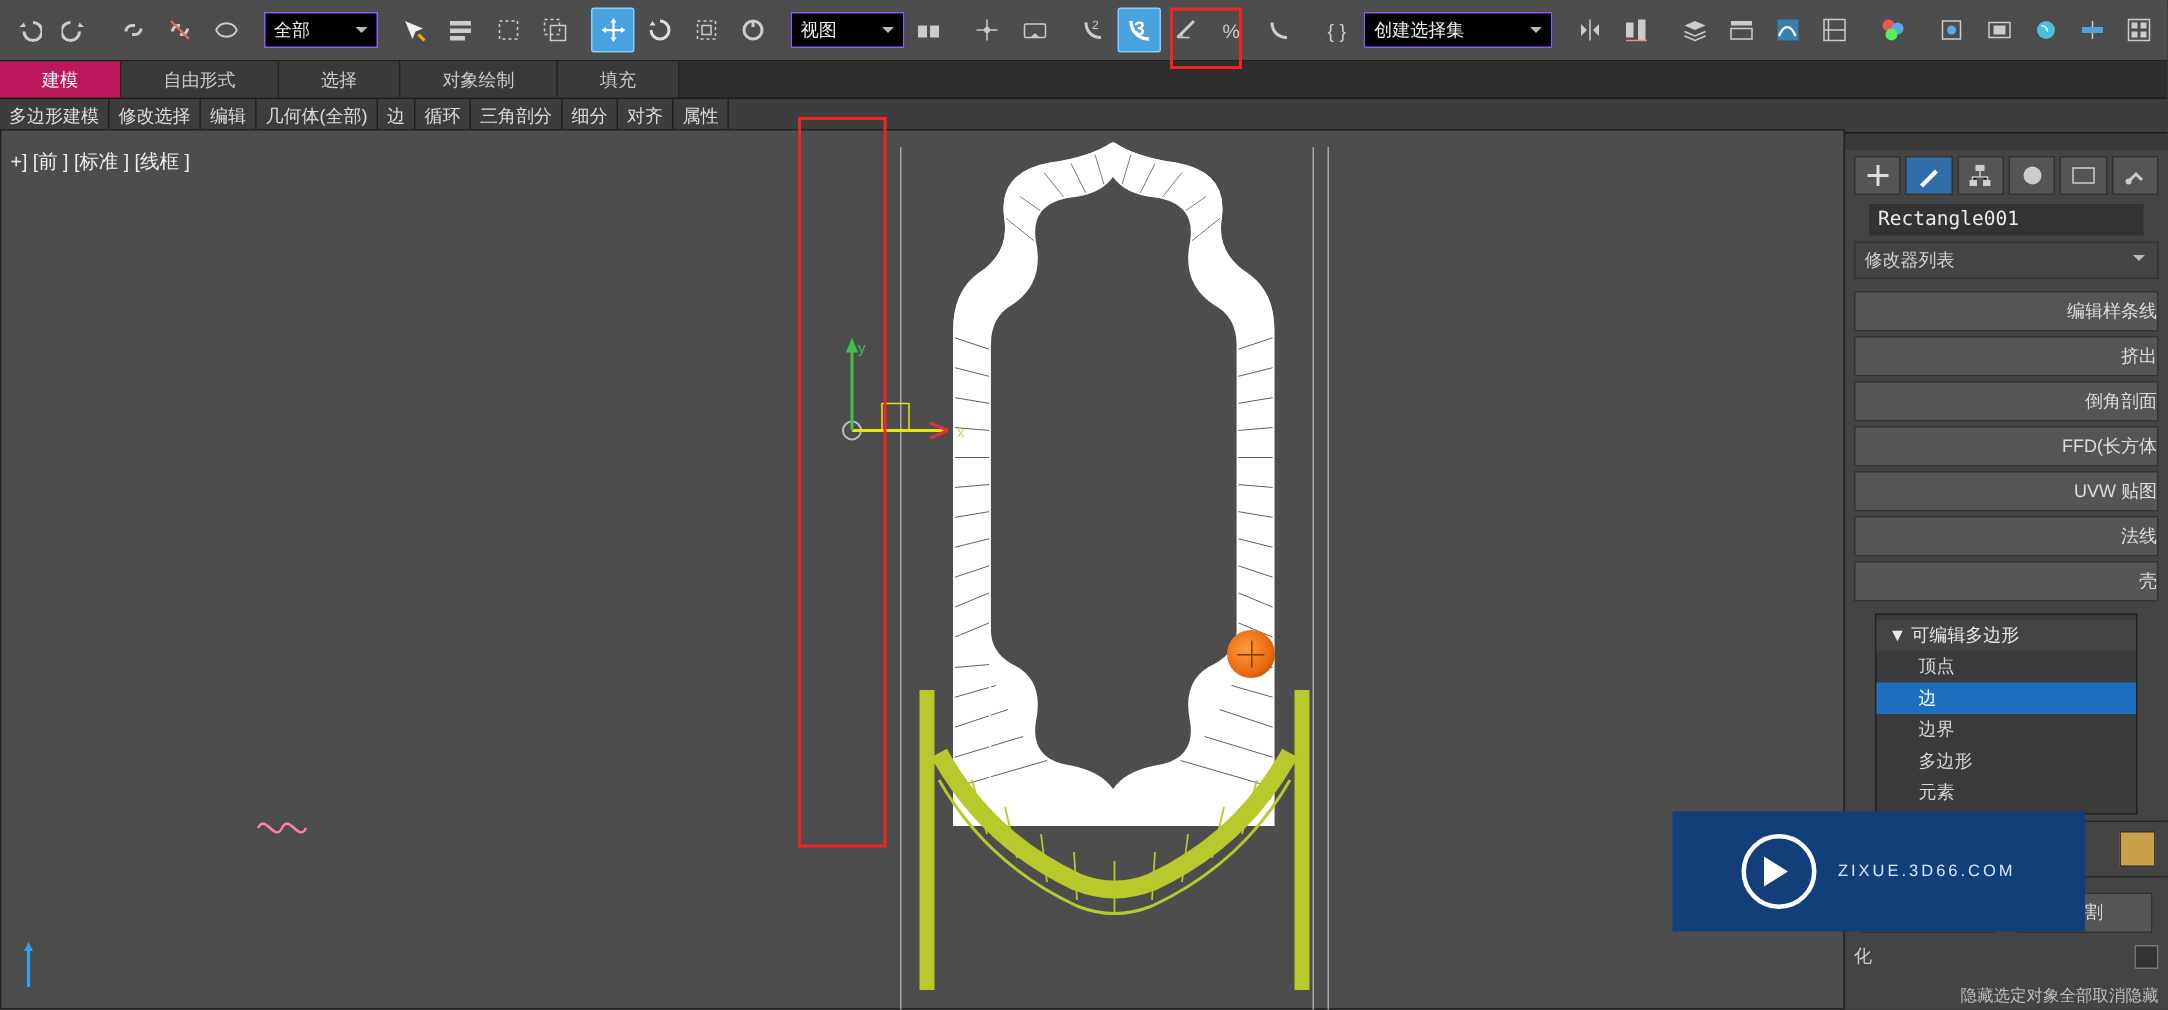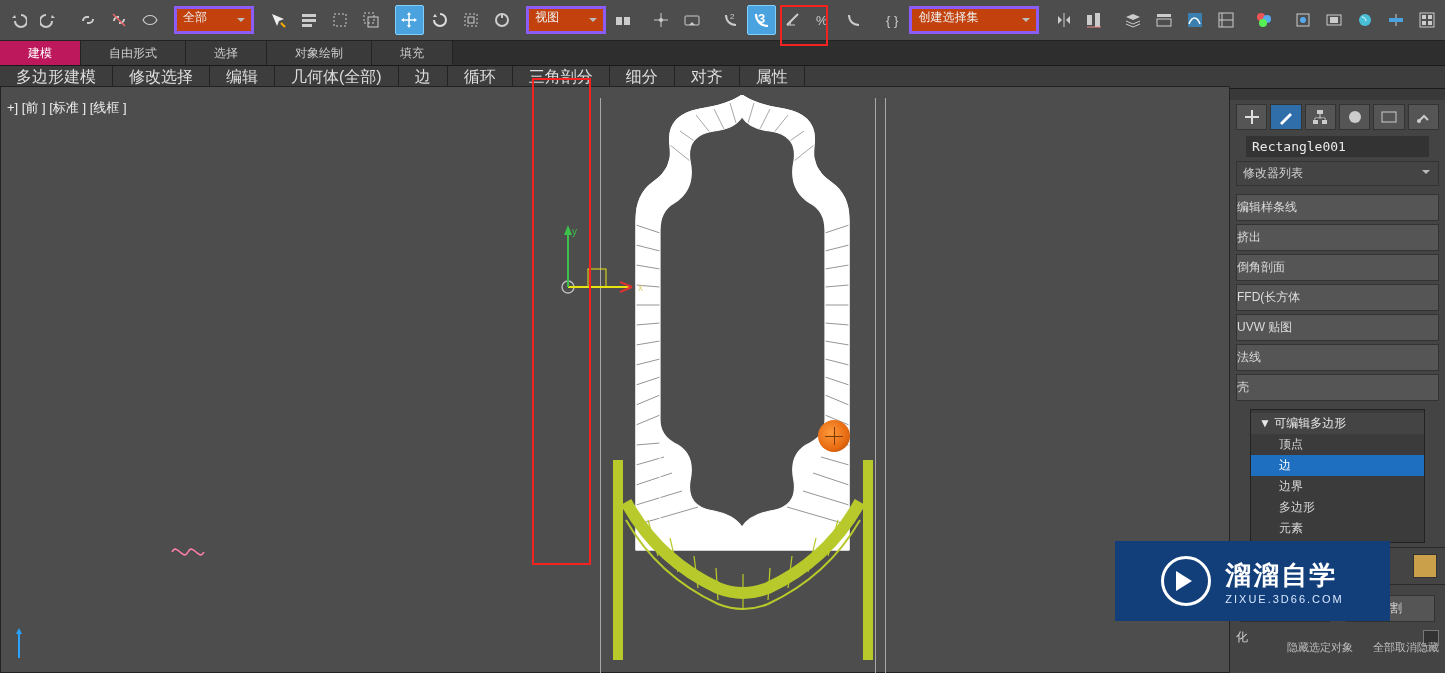--- a/index.html
+++ b/index.html
@@ -1,52 +1,52 @@
 <!DOCTYPE html>
 <html><head>
 <meta charset="utf-8">
 <style>
 html,body{margin:0;padding:0;width:1445px;height:673px;background:#393939;font-family:"Microsoft YaHei",Arial,sans-serif;font-size:12px;color:#ccc;overflow:hidden;user-select:none}
 .tb{display:flex;align-items:center;height:40px;background:#4d4d4d;border-bottom:1px solid #222;padding:0 4px;gap:2px}
 .tb .ico{width:28px;height:28px;display:flex;align-items:center;justify-content:center;background:#4d4d4d;border:1px solid #4d4d4d;border-radius:2px;color:#ddd}
 .tb .ico.sel{background:#4aa3df;border-color:#7fd0ff}
 .tb .sep{width:6px}
-.tb .dd{display:flex;align-items:flex-start;height:22px;background:#c2410c;border:3px solid #8b5cf6;padding:0 18px 0 6px;color:#eee;position:relative;min-width:50px}
+.tb .dd{display:flex;align-items:center;height:22px;background:#000000;border:1px solid #8b5cf6;padding:0 18px 0 6px;color:#eee;position:relative;min-width:50px}
 .tb .dd::after{content:"";position:absolute;right:6px;top:9px;border:4px solid transparent;border-top-color:#bbb}
 .dd.wide{min-width:100px}
 .ribbon{display:flex;height:24px;background:#2e2e2e;border-bottom:1px solid #1a1a1a}
 .ribbon .tab{padding:0 28px;line-height:24px;color:#ccc;background:#3a3a3a;border-right:1px solid #222}
 .ribbon .tab.act{background:#be185d;color:#fff}
 .sub{display:flex;height:22px;background:#3d3d3d;border-bottom:1px solid #1a1a1a}
-.sub .s{padding:0 16px;line-height:22px;border-right:1px solid #222;color:#ddd;font-size:16px}
+.sub .s{padding:0 6px;line-height:22px;border-right:1px solid #222;color:#ddd;font-size:12px}
 .viewport{position:absolute;left:0;top:86px;right:215px;bottom:0;background:#4d4d4d;border:1px solid #222}
 .vp-label{position:absolute;left:6px;top:12px;color:#eee;font-size:13px}
 .redbox{position:absolute;border:2px solid #f52222;pointer-events:none}
 #redbox1{left:780px;top:5px;width:44px;height:37px}
 #redbox2{left:532px;top:78px;width:55px;height:483px}
 .panel{position:absolute;right:0;top:100px;width:215px;bottom:0;background:#444;border-left:1px solid #222;overflow:hidden}
 .panel .prow{display:flex;gap:3px;padding:4px 6px}
 .panel .pico{width:30px;height:24px;background:#555;border:1px solid #333;display:flex;align-items:center;justify-content:center;color:#ddd}
 .panel .name{margin:2px 16px;padding:3px 6px;background:#333;color:#eaeaea;font-family:Consolas,monospace;font-size:13px}
 .panel .modlist{margin:4px 6px;padding:3px 6px;background:#444;border:1px solid #333;color:#d0d0d0;position:relative}
 .panel .modlist::after{content:"";position:absolute;right:8px;top:8px;border:4px solid transparent;border-top-color:#bbb}
 .panel .btns{display:flex;flex-wrap:wrap;gap:3px;padding:4px 6px}
-.panel .btn{flex:1 1 calc(50% - 3px);background:#555;border:1px solid #333;color:#dcdcdc;text-align:left;padding:4px 0;font-size:12px;min-width:80px}
+.panel .btn{flex:1 1 calc(50% - 3px);background:#555;border:1px solid #333;color:#dcdcdc;text-align:right;padding:4px 0;font-size:12px;min-width:80px}
 .stack{margin:4px 20px;background:#3b3b3b;border:1px solid #222;padding:3px 0}
 .stack .hdr{background:#444;padding:2px 8px;color:#e8e8e8;font-size:12px}
 .stack .item{padding:2px 8px 2px 28px;color:#d6d6d6;font-size:12px}
 .stack .item.sel{background:#1e6fbf;color:#fff}
 .iconsrow{display:flex;gap:6px;padding:6px 8px;border-top:1px solid #2a2a2a;border-bottom:1px solid #2a2a2a}
 .iconsrow .pi{width:22px;height:22px;background:#555;border:1px solid #333}
 .roll{margin:6px 6px 0;background:#444}
 .roll .btns2{display:flex;gap:15px;padding:4px 4px}
 .roll .b2{flex:1;background:#555;border:1px solid #333;color:#dcdcdc;text-align:center;padding:4px 0;font-size:12px}
 .roll .row{display:flex;align-items:center;justify-content:space-between;padding:3px 0;font-size:12px;color:#d0d0d0}
 .roll .chk{width:14px;height:14px;background:#333;border:1px solid #777}
-.foot{position:absolute;right:6px;bottom:18px;display:flex;gap:20px;font-size:11px;color:#bdbdbd}
+.foot{position:absolute;right:6px;bottom:2px;display:flex;font-size:11px;color:#bdbdbd}
 .logo{position:absolute;right:55px;bottom:52px;width:275px;height:80px;background:#123e7a;display:flex;align-items:center;justify-content:center;gap:14px;color:#fff}
 .logo .play{width:44px;height:44px;border:3px solid #fff;border-radius:50%;display:flex;align-items:center;justify-content:center}
 .logo .play::before{content:"";border:10px solid transparent;border-left:16px solid #fff;margin-left:6px}
 .logo .txt{display:flex;flex-direction:column;align-items:flex-start}
 .logo .t1{font-size:26px;font-weight:700;letter-spacing:2px}
 .logo .t2{font-size:11px;letter-spacing:2px;color:#d7e8ff}
 
 .shape{position:absolute;left:610px;top:95px;width:265px;height:465px}
 .shape svg{width:100%;height:100%}
 .gizmo{position:absolute;left:560px;top:225px;width:90px;height:80px}
@@ -550,16 +550,15 @@
 
   <div class="foot">
     <span>隐藏选定对象</span>
     <span>全部取消隐藏</span>
   </div>
 </div>
 
 <div class="logo">
   <div class="play"></div>
   <div class="txt">
-    <div class="t1">溜溜自学</div>
     <div class="t2">ZIXUE.3D66.COM</div>
   </div>
 </div>
 
 </body></html>

